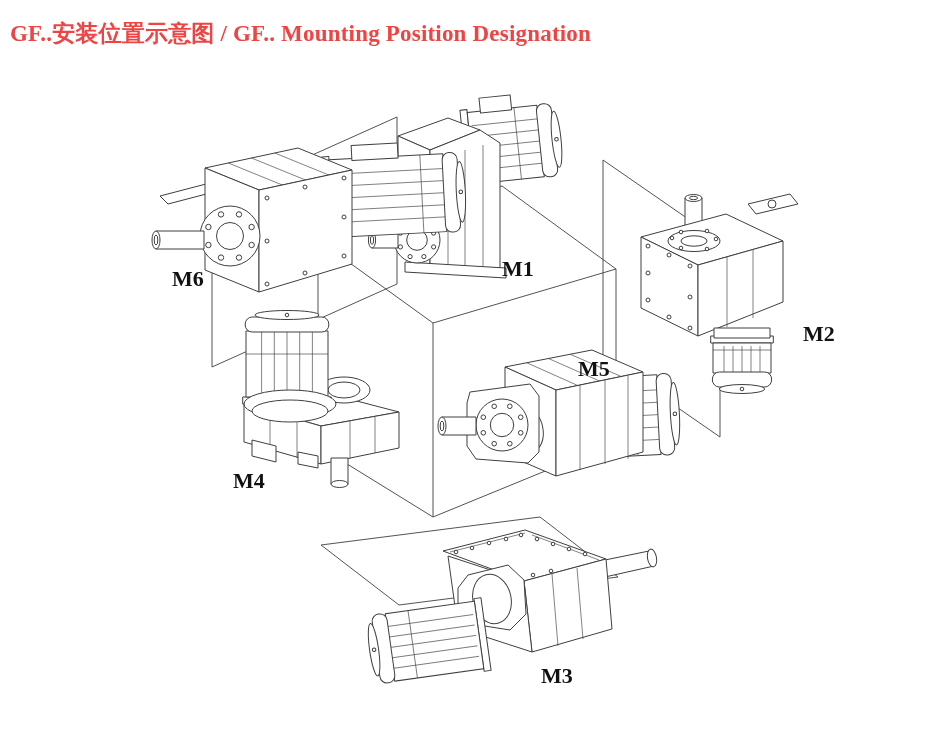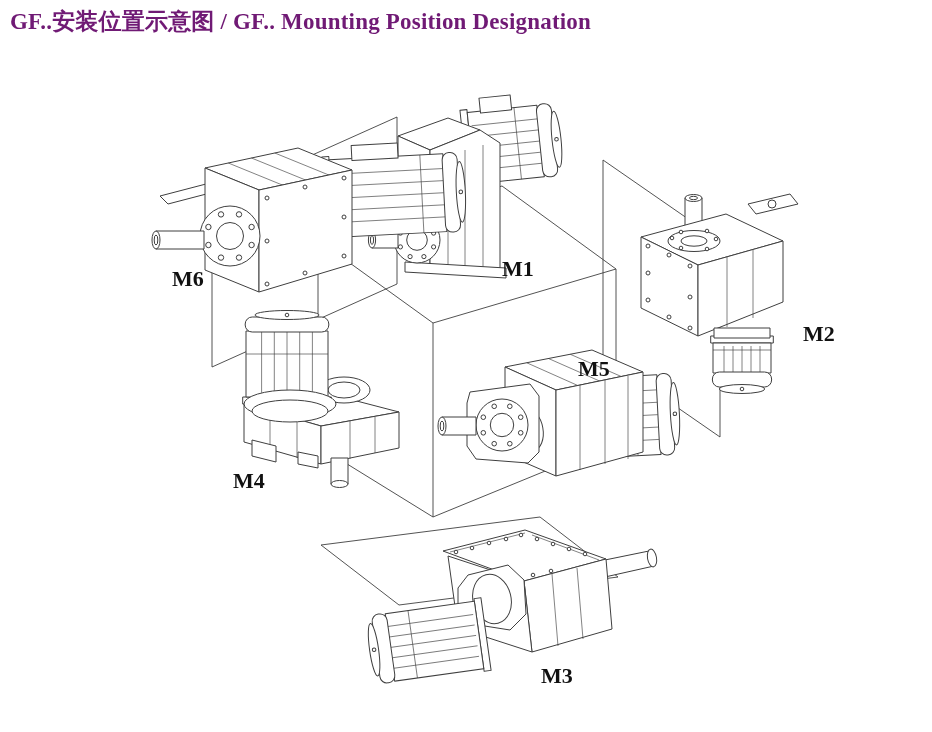--- a/index.html
+++ b/index.html
@@ -1,21 +1,21 @@
 <!DOCTYPE html>
 <html style="--line: #3f3f3f; --label: #111111;"><head>
 <meta charset="utf-8">
 <style>
   :root{ --line:#3f3f3f; --label:#111111; }
   html,body{ margin:0; padding:0; }
   body{ width:932px; height:732px; position:relative; background:#ffffff; overflow:hidden; }
   .page-title{
-    position:absolute; left:10px; top:6px;
+    position:absolute; left:10px; top:18px;
     font:700 23px "Liberation Serif","DejaVu Serif",serif;
-    color:#701a75; white-space:nowrap; letter-spacing:.2px;
+    color:#ef4444; white-space:nowrap; letter-spacing:.2px;
   }
   svg.diagram{ position:absolute; left:0; top:0; width:932px; height:732px; }
   #planes polygon, #cube path{ stroke:var(--line); fill:none; stroke-width:.9; stroke-linejoin:round; }
   #machines polygon, #machines rect, #machines ellipse, #machines circle{
     fill:#ffffff; stroke:var(--line); stroke-width:1; stroke-linejoin:round;
   }
   #machines line{ stroke:var(--line); stroke-width:1; }
   #machines .thin{ stroke-width:.65; }
   #labels text{
     font:700 22px "Liberation Serif","DejaVu Serif",serif;

